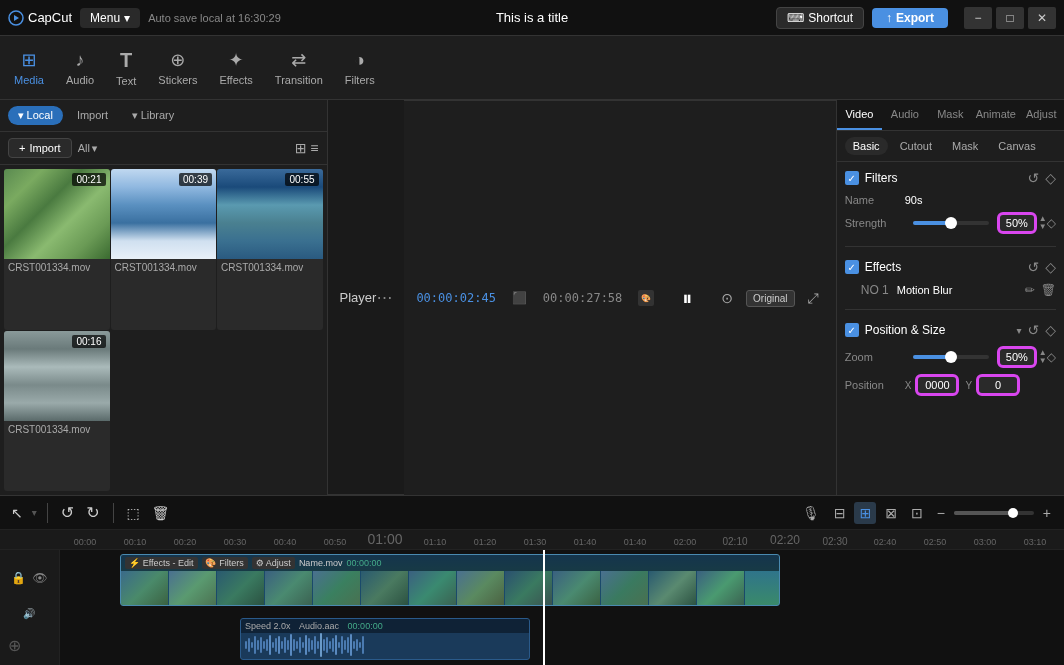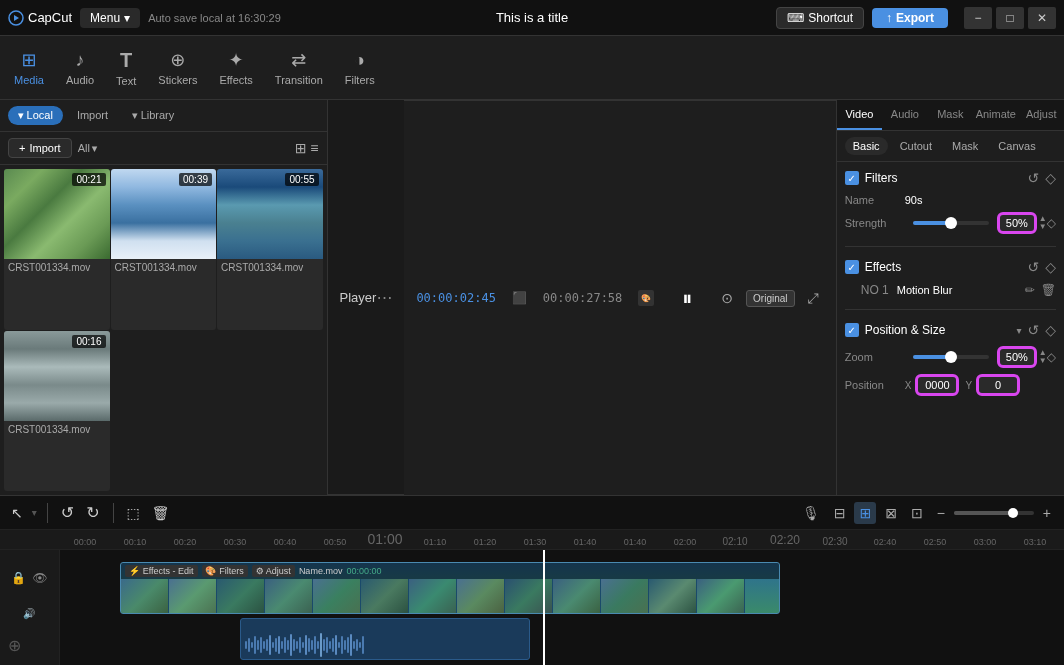--- a/index.html
+++ b/index.html
@@ -99,21 +99,21 @@
     .zoom-fill { height: 100%; background: #555; border-radius: 2px; width: 70%; }
     .zoom-thumb { width: 10px; height: 10px; background: #fff; border-radius: 50%; position: absolute; top: -3px; left: 68%; }
     .timeline-ruler { height: 20px; background: #1a1a1a; border-bottom: 1px solid #222; position: relative; overflow: hidden; padding-left: 60px; text-align: center; }
     .timeline-tracks { flex: 1; display: flex; overflow: hidden; position: relative; }
     .track-controls { width: 60px; background: #1a1a1a; border-right: 1px solid #222; display: flex; flex-direction: column; gap: 2px; padding: 4px 2px; }
     .track-ctrl-item { height: 52px; display: flex; align-items: center; justify-content: center; gap: 2px; }
     .tc-btn { background: none; border: none; color: #888; cursor: pointer; font-size: 12px; padding: 2px; }
     .track-area { flex: 1; position: relative; overflow: hidden; }
     .playhead { position: absolute; top: 0; bottom: 0; width: 2px; background: #fff; z-index: 10; left: 483px; }
     .playhead::before { content: '▼'; position: absolute; top: -18px; left: -6px; color: #fff; font-size: 12px; }
-    .video-track { position: absolute; top: 12px; left: 0; right: 0; height: 63px; display: flex; }
+    .video-track { position: absolute; top: 4px; left: 0; right: 0; height: 63px; display: flex; }
     .video-clip { height: 52px; background: linear-gradient(180deg, #2a6a9a 0%, #3a8a6a 100%); border-radius: 3px; overflow: hidden; display: flex; align-items: center; position: relative; margin-left: 60px; width: 660px; border: 1px solid #4a8ab0; }
     .clip-header { position: absolute; top: 0; left: 0; right: 0; background: rgba(0,0,0,0.5); padding: 2px 4px; font-size: 9px; color: #ccc; display: flex; gap: 4px; align-items: center; }
     .clip-tag { background: #333; border-radius: 2px; padding: 1px 4px; }
     .clip-thumbs { display: flex; height: 100%; padding-top: 16px; }
     .clip-thumb-item { width: 48px; height: 36px; background: linear-gradient(135deg, #4a7a9a 0%, #3a8a6a 50%, #2a6a5a 100%); border-right: 1px solid #1a4a6a; flex-shrink: 0; }
     .clip-thumb-item:nth-child(odd) { background: linear-gradient(135deg, #3a6a8a 0%, #4a8a6a 50%, #5a9a7a 100%); }
     .audio-track { position: absolute; top: 68px; left: 0; right: 0; height: 42px; margin-left: 60px; }
     .audio-clip { height: 42px; background: #1a3a5a; border-radius: 3px; border: 1px solid #2a5a8a; position: relative; overflow: hidden; width: 290px; margin-left: 120px; }
     .audio-header { position: absolute; top: 0; left: 0; right: 0; background: rgba(0,0,0,0.4); padding: 2px 4px; font-size: 9px; color: #aaa; }
     .audio-waveform { position: absolute; top: 16px; left: 4px; right: 4px; bottom: 4px; }
@@ -472,20 +472,25 @@
             <div class="clip-thumb-item" style="background:linear-gradient(135deg,#3a6080,#4a8a70,#3a6040);"></div>
             <div class="clip-thumb-item" style="background:linear-gradient(135deg,#4a7090,#3a7a60,#4a7050);"></div>
             <div class="clip-thumb-item" style="background:linear-gradient(135deg,#2a5a70,#5a8a70,#2a5040);"></div>
             <div class="clip-thumb-item" style="background:linear-gradient(135deg,#3a6080,#4a9a70,#3a6050);"></div>
           </div>
         </div>
       </div>
 
       <div class="audio-track">
         <div class="audio-clip">
+          <div class="audio-header">
+            <span>Speed 2.0x</span>
+            <span style="margin-left:6px;">Audio.aac</span>
+            <span style="margin-left:6px;color:#4a8;">00:00:00</span>
+          </div>
           <div class="audio-waveform" style="display:flex;align-items:center;gap:1px;">
             <div style="width:2px;height:8px;background:#4a7ab0;border-radius:1px;"></div>
             <div style="width:2px;height:14px;background:#4a7ab0;border-radius:1px;"></div>
             <div style="width:2px;height:6px;background:#4a7ab0;border-radius:1px;"></div>
             <div style="width:2px;height:18px;background:#4a7ab0;border-radius:1px;"></div>
             <div style="width:2px;height:10px;background:#4a7ab0;border-radius:1px;"></div>
             <div style="width:2px;height:16px;background:#4a7ab0;border-radius:1px;"></div>
             <div style="width:2px;height:8px;background:#4a7ab0;border-radius:1px;"></div>
             <div style="width:2px;height:12px;background:#4a7ab0;border-radius:1px;"></div>
             <div style="width:2px;height:20px;background:#5a8ac0;border-radius:1px;"></div>

